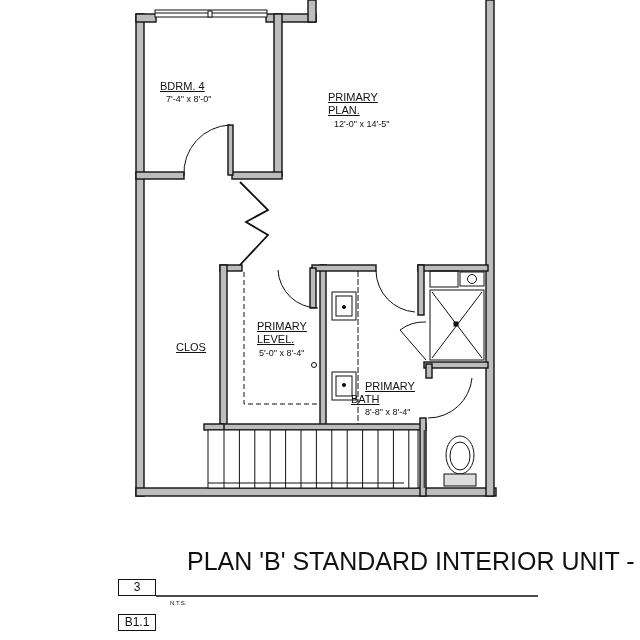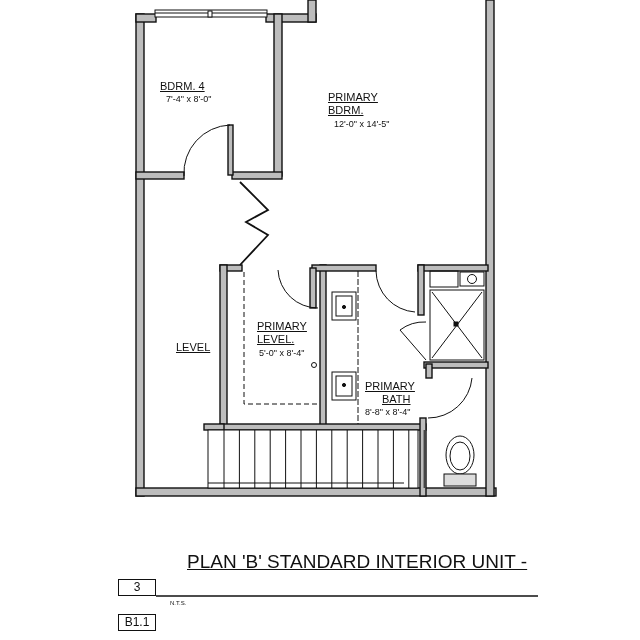--- a/index.html
+++ b/index.html
@@ -1,20 +1,20 @@
 <!DOCTYPE html>
 <html><head>
 <meta charset="utf-8">
 <style>
   html, body { margin:0; padding:0; background:#fff; }
   body { width:640px; height:640px; position:relative; overflow:hidden; font-family:"Liberation Sans", sans-serif; }
   #plan { position:absolute; left:0; top:0; }
   .room-label { position:absolute; font-size:11px; line-height:12px; color:#111; text-decoration:underline; white-space:nowrap; }
   .room-dim { position:absolute; font-size:9px; color:#111; white-space:nowrap; }
-  .title { position:absolute; left:187px; top:551px; font-size:19px; line-height:21px; color:#111; white-space:nowrap;text-decoration:underline; }
+  .title { position:absolute; left:187px; top:551px; font-size:25px; line-height:21px; color:#111; white-space:nowrap; }
   .nts { position:absolute; left:170px; top:600px; font-size:6px; color:#111; }
   .tag-box { position:absolute; left:118px; width:36px; border:1.5px solid #111; text-align:center; font-size:12px; color:#111; }
 </style>
 </head>
 <body>
 
 <svg id="plan" width="640" height="640" viewBox="0 0 640 640">
   <g stroke="#111" stroke-width="1.4" fill="#bdbdbd">
 
     <rect x="136" y="14" width="8" height="482"></rect>
@@ -114,31 +114,31 @@
       </g>
   </g>
 
   <line x1="156" y1="596" x2="538" y2="596" stroke="#111" stroke-width="1.5"></line>
 </svg>
 
 <div class="room-label" style="left:160px;top:80px;">BDRM. 4</div>
 <div class="room-dim" style="left:166px;top:94px;">7'-4" x 8'-0"</div>
 
 <div class="room-label" style="left:328px;top:91px;">PRIMARY</div>
-<div class="room-label" style="left:328px;top:104px;">BDRM.</div>
+<div class="room-label" style="left:328px;top:104px;">PLAN.</div>
 <div class="room-dim" style="left:334px;top:119px;">12'-0" x 14'-5"</div>
 
-<div class="room-label" style="left:176px;top:341px;">LEVEL</div>
+<div class="room-label" style="left:176px;top:341px;">CLOS</div>
 
 <div class="room-label" style="left:257px;top:320px;">PRIMARY</div>
 <div class="room-label" style="left:257px;top:333px;">LEVEL.</div>
 <div class="room-dim" style="left:259px;top:348px;">5'-0" x 8'-4"</div>
 
 <div class="room-label" style="left:365px;top:380px;">PRIMARY</div>
-<div class="room-label" style="left:382px;top:393px;">BATH</div>
+<div class="room-label" style="left:351px;top:393px;">BATH</div>
 <div class="room-dim" style="left:365px;top:407px;">8'-8" x 8'-4"</div>
 
 <div class="title">
   <div>PLAN 'B' STANDARD INTERIOR UNIT -</div>
 </div>
 <div class="tag-box" style="top:579px;height:15px;line-height:15px;">3</div>
 <div class="tag-box" style="top:600px;height:15px;line-height:15px;margin-top:14px;">B1.1</div>
 <div class="nts">N.T.S.</div>
 
 </body></html>

